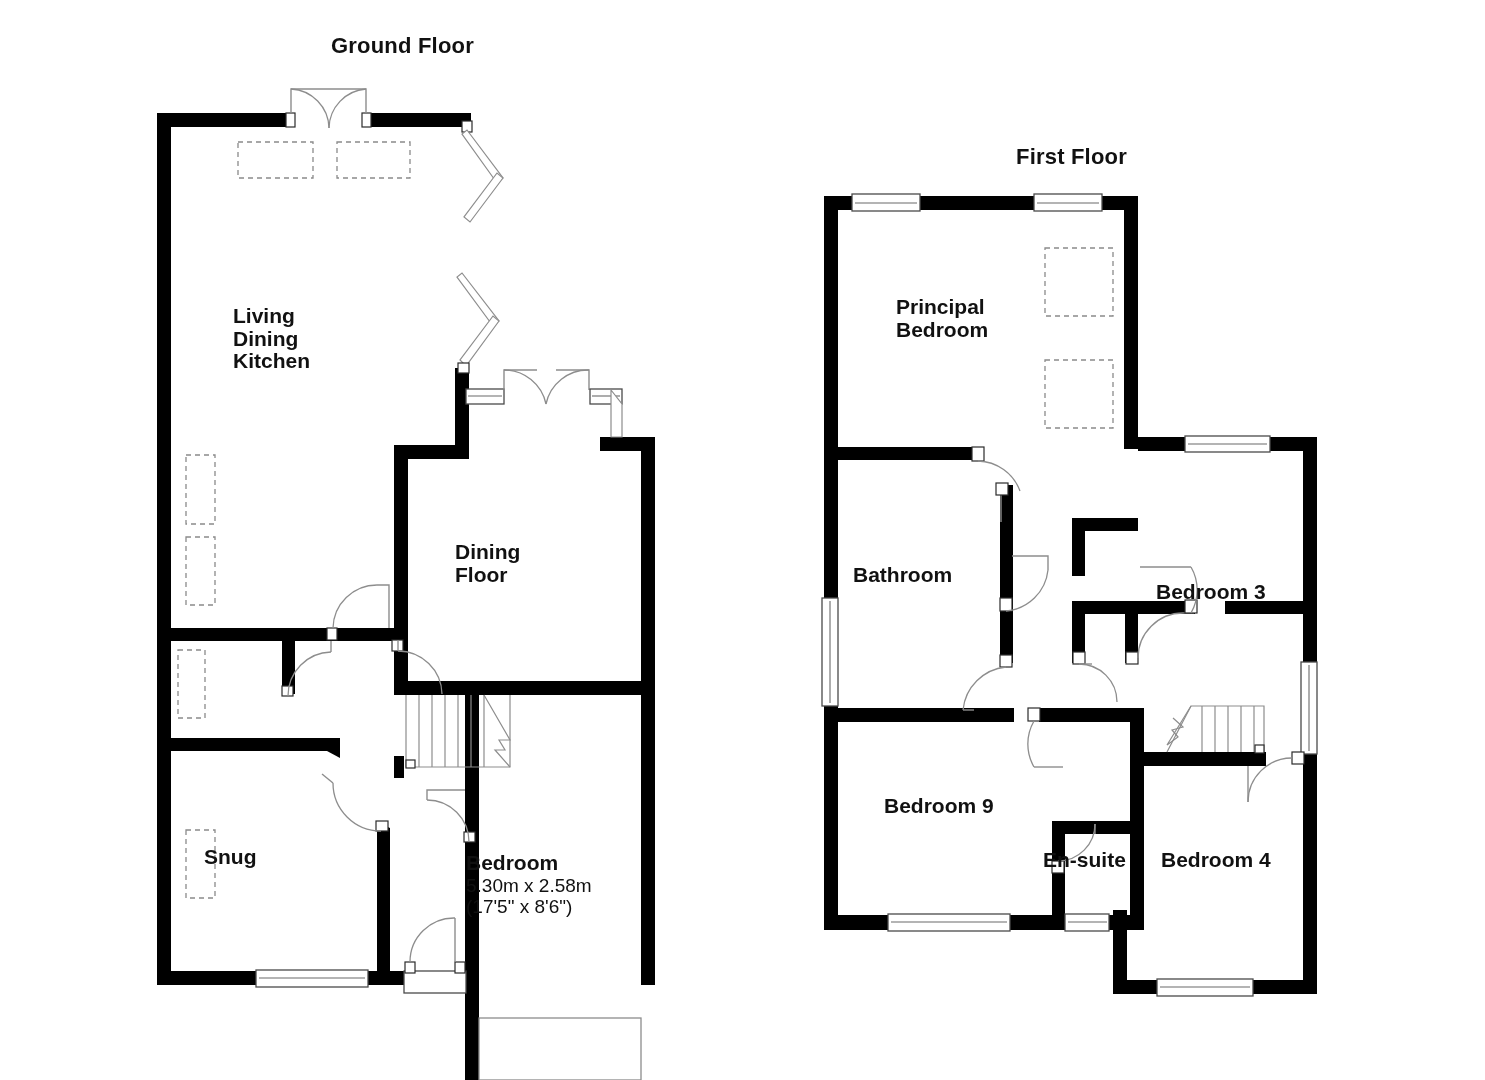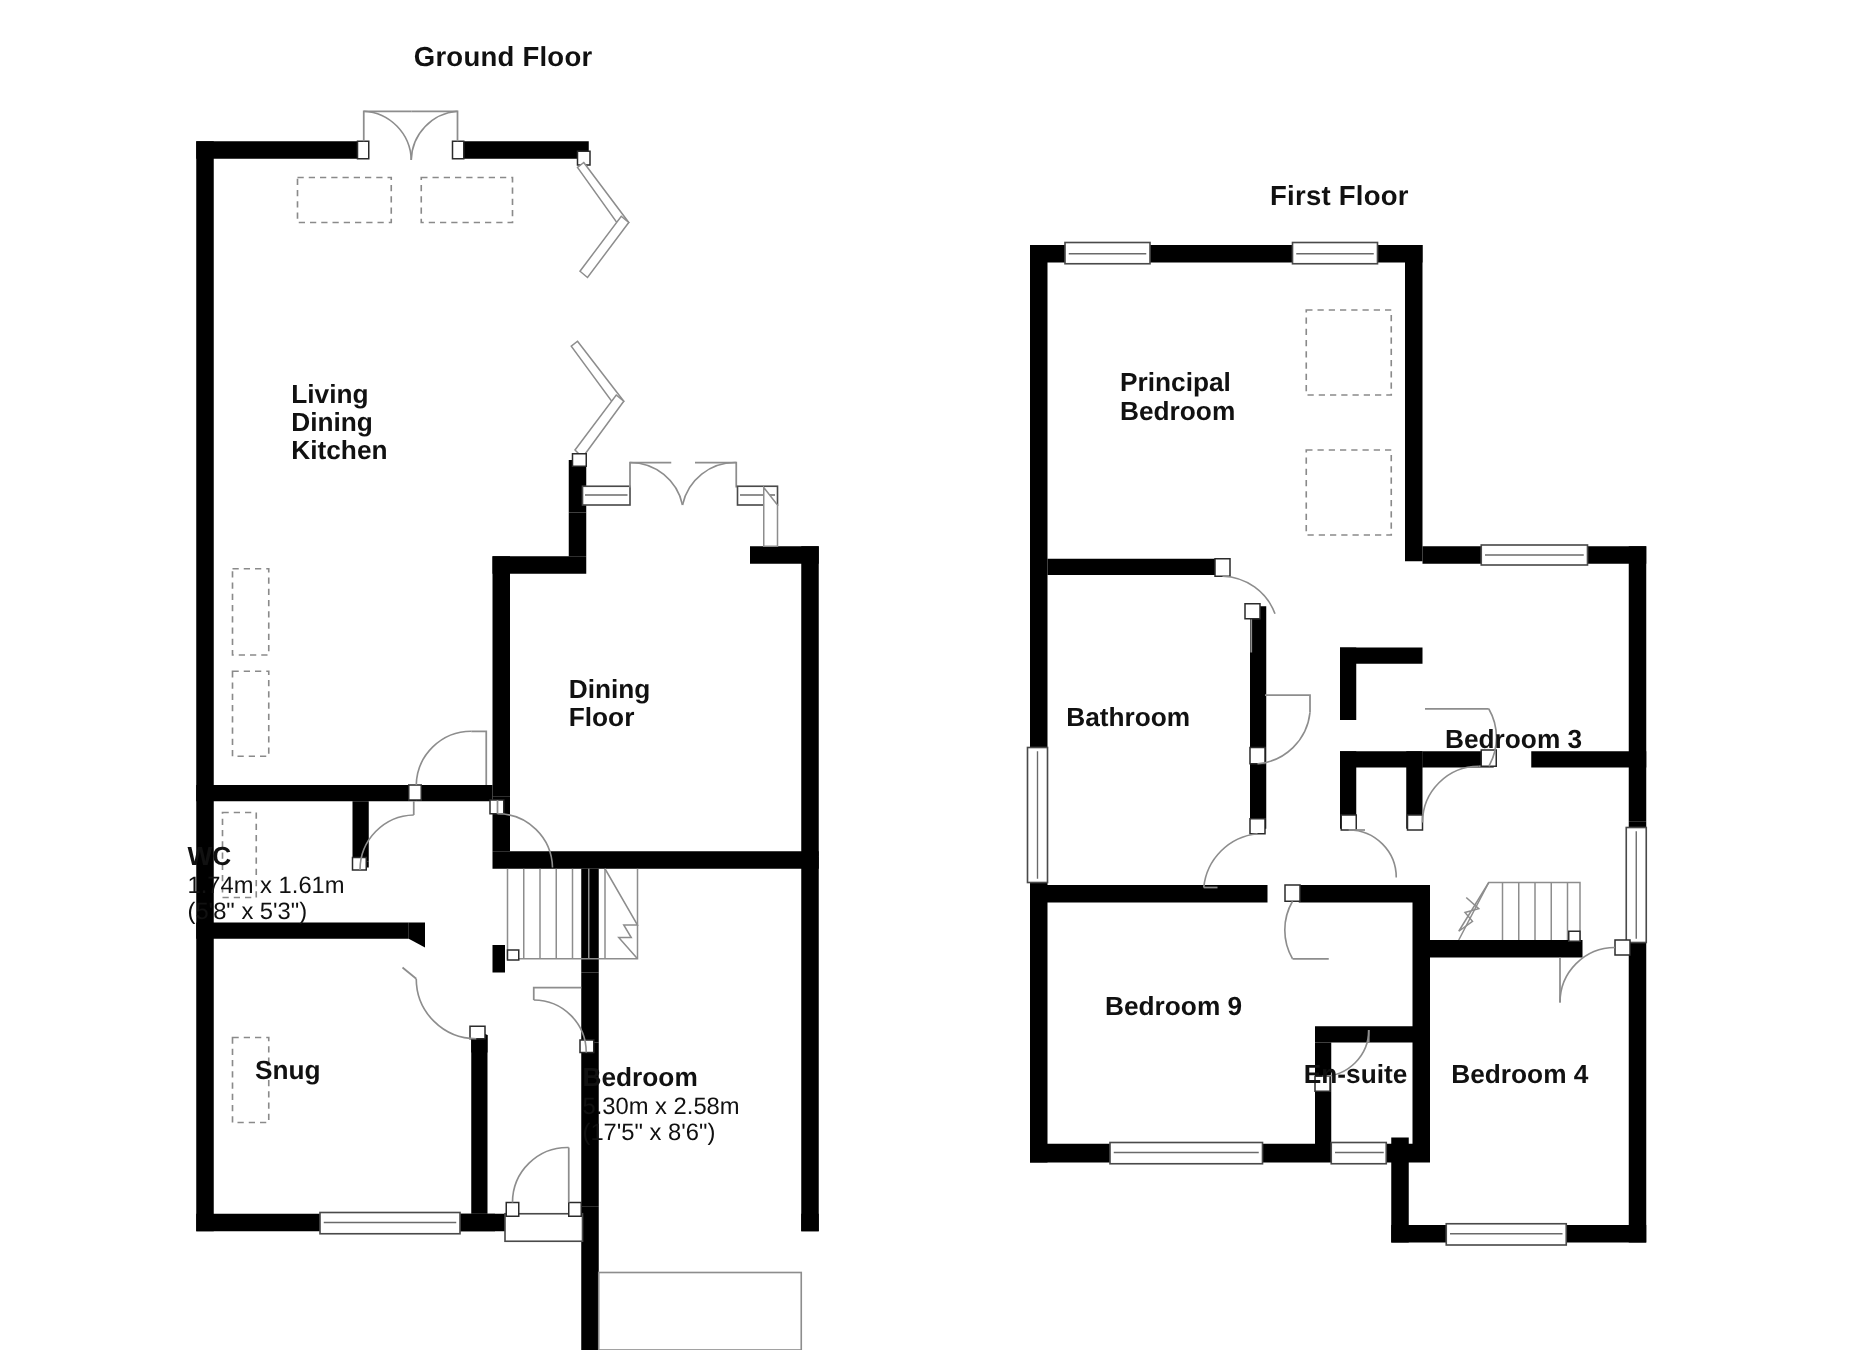--- a/index.html
+++ b/index.html
@@ -400,25 +400,20 @@
     <span class="room-name">Living</span>
     <span class="room-name">Dining</span>
     <span class="room-name">Kitchen</span>
   </div>
 
   <div class="room-label" style="left: 455px; top: 541px; width: 150px;">
     <span class="room-name">Dining</span>
     <span class="room-name">Floor</span>
   </div>
 
-  <div class="room-label" style="left: 150px; top: 675px; width: 194px;">
-    <span class="room-name">WC</span>
-    <span class="room-dims">1.74m x 1.61m</span>
-    <span class="room-dims">(5'8" x 5'3")</span>
-  </div>
 
   <div class="room-label" style="left: 204px; top: 846px; width: 120px;">
     <span class="room-name">Snug</span>
   </div>
 
   <div class="room-label" style="left: 466px; top: 852px; width: 188px;">
     <span class="room-name">Bedroom</span>
     <span class="room-dims">5.30m x 2.58m</span>
     <span class="room-dims">(17'5" x 8'6")</span>
   </div>

